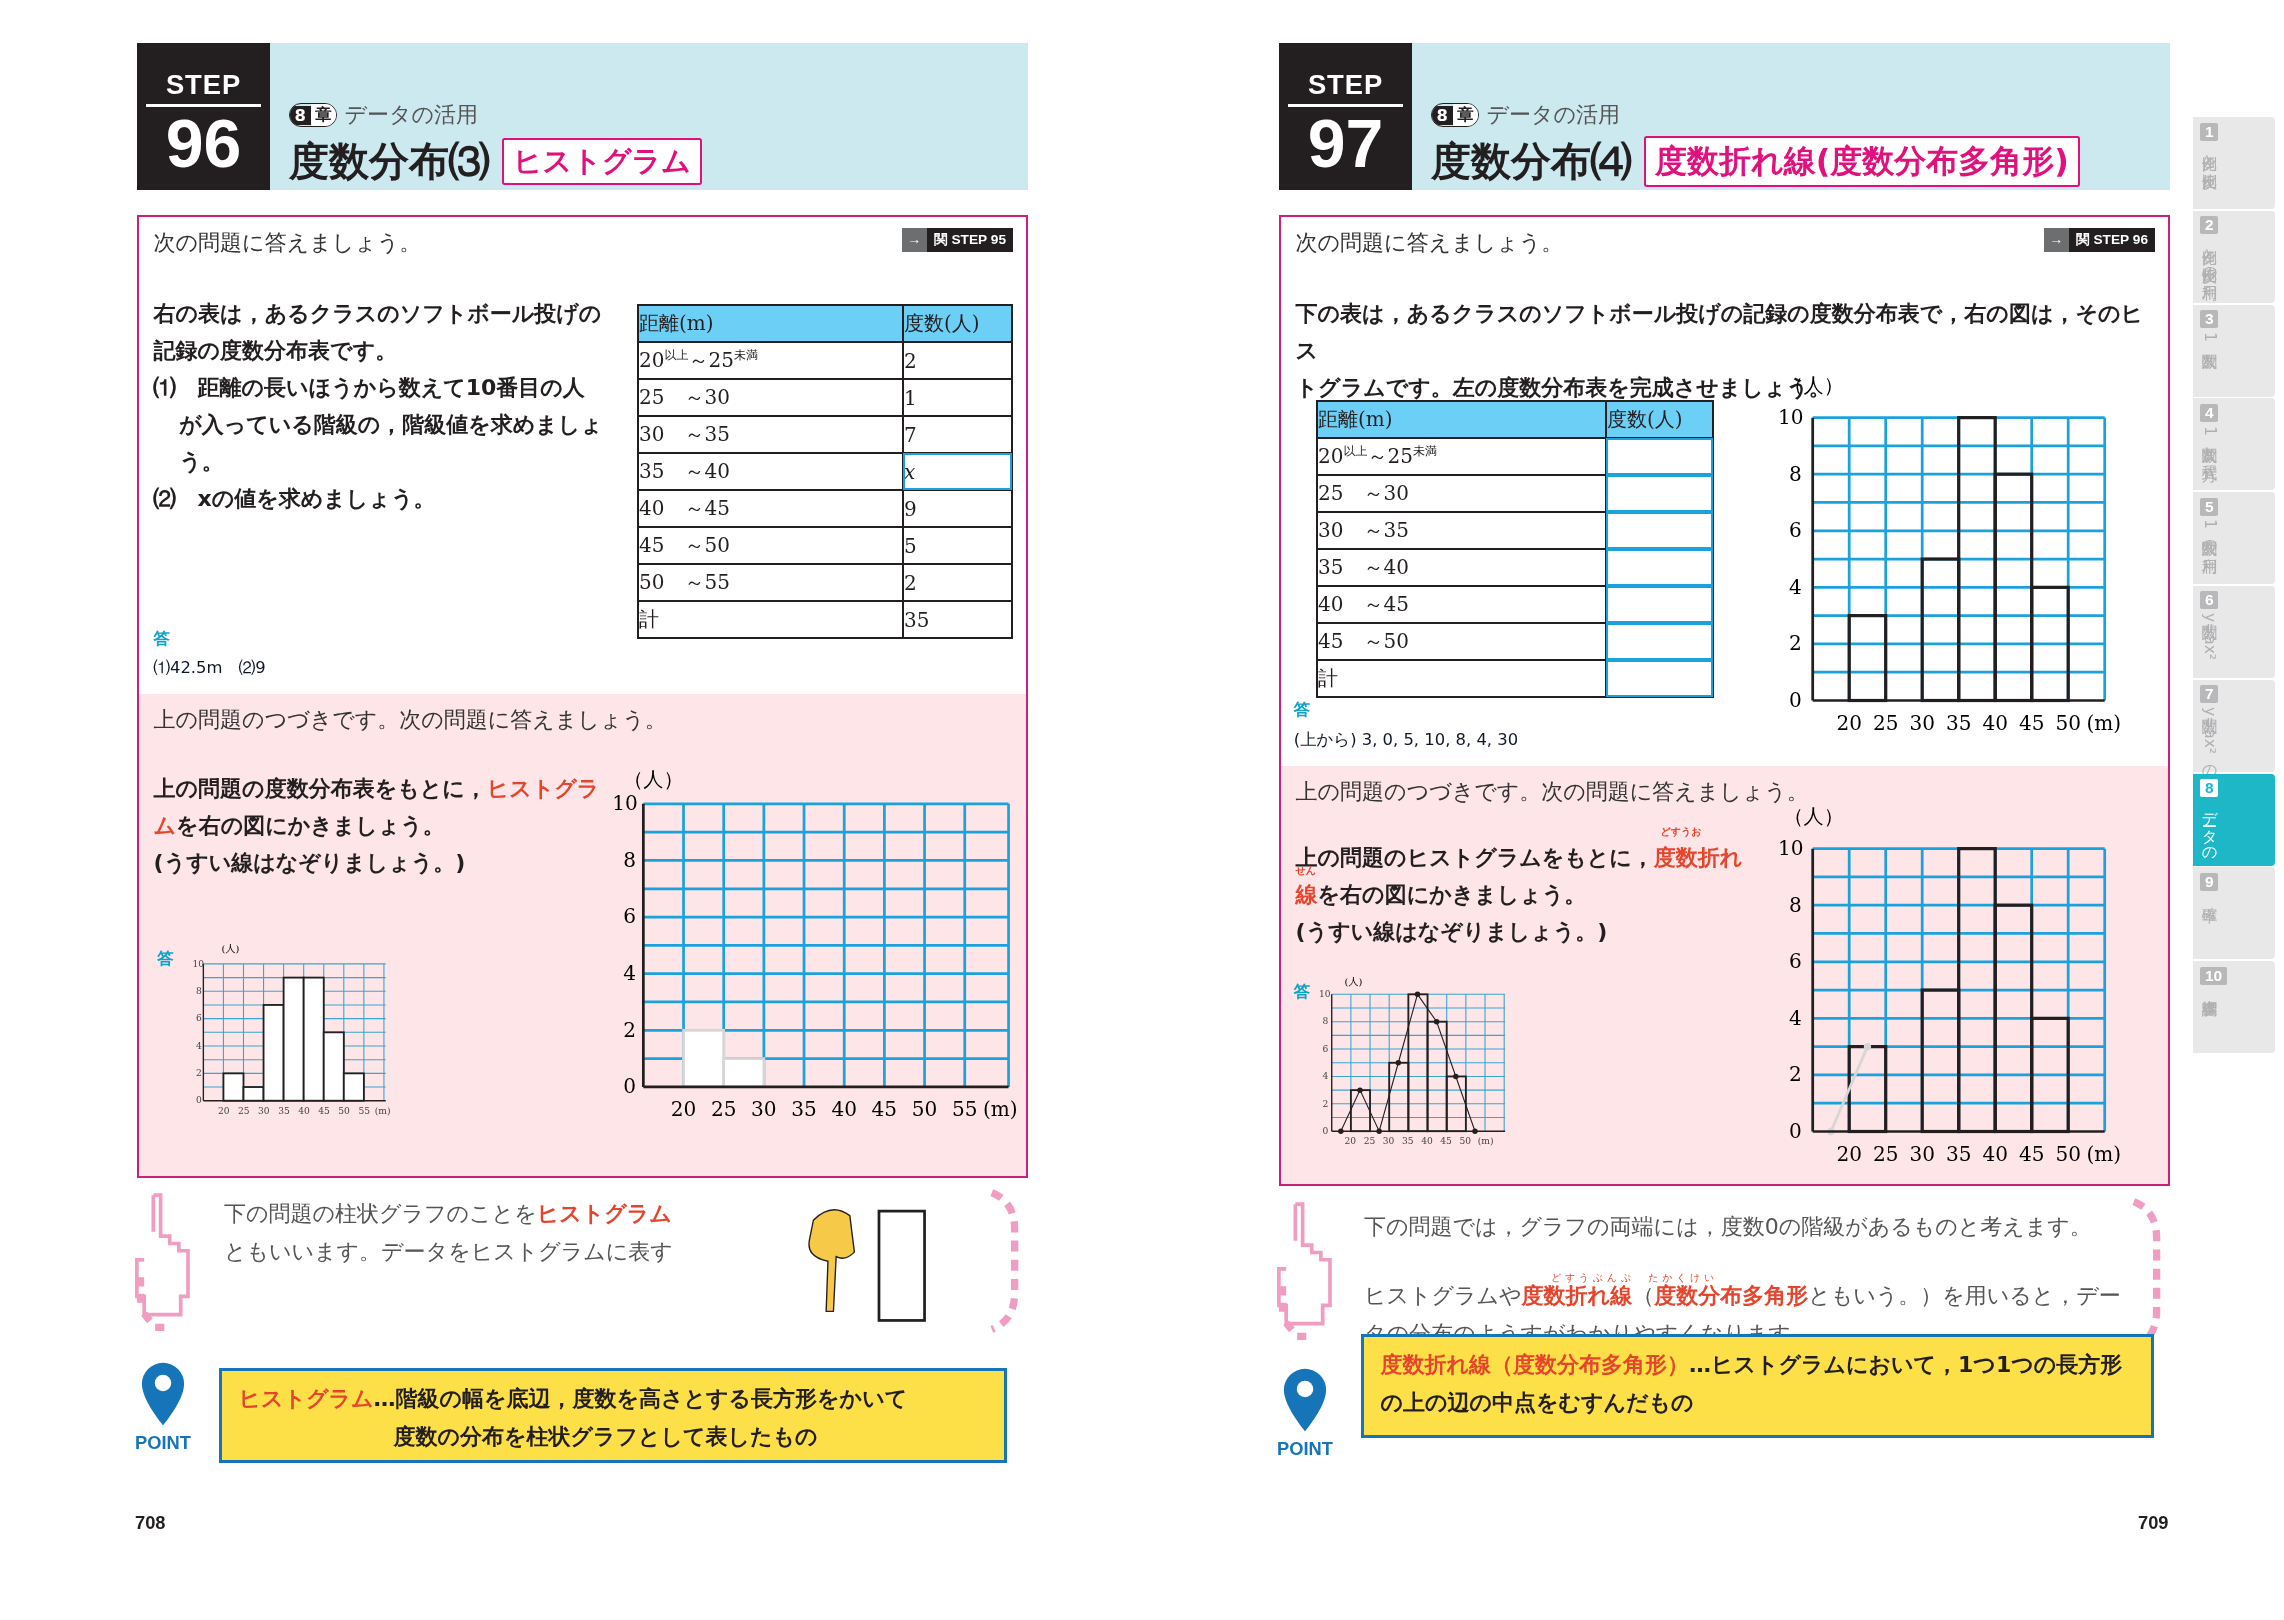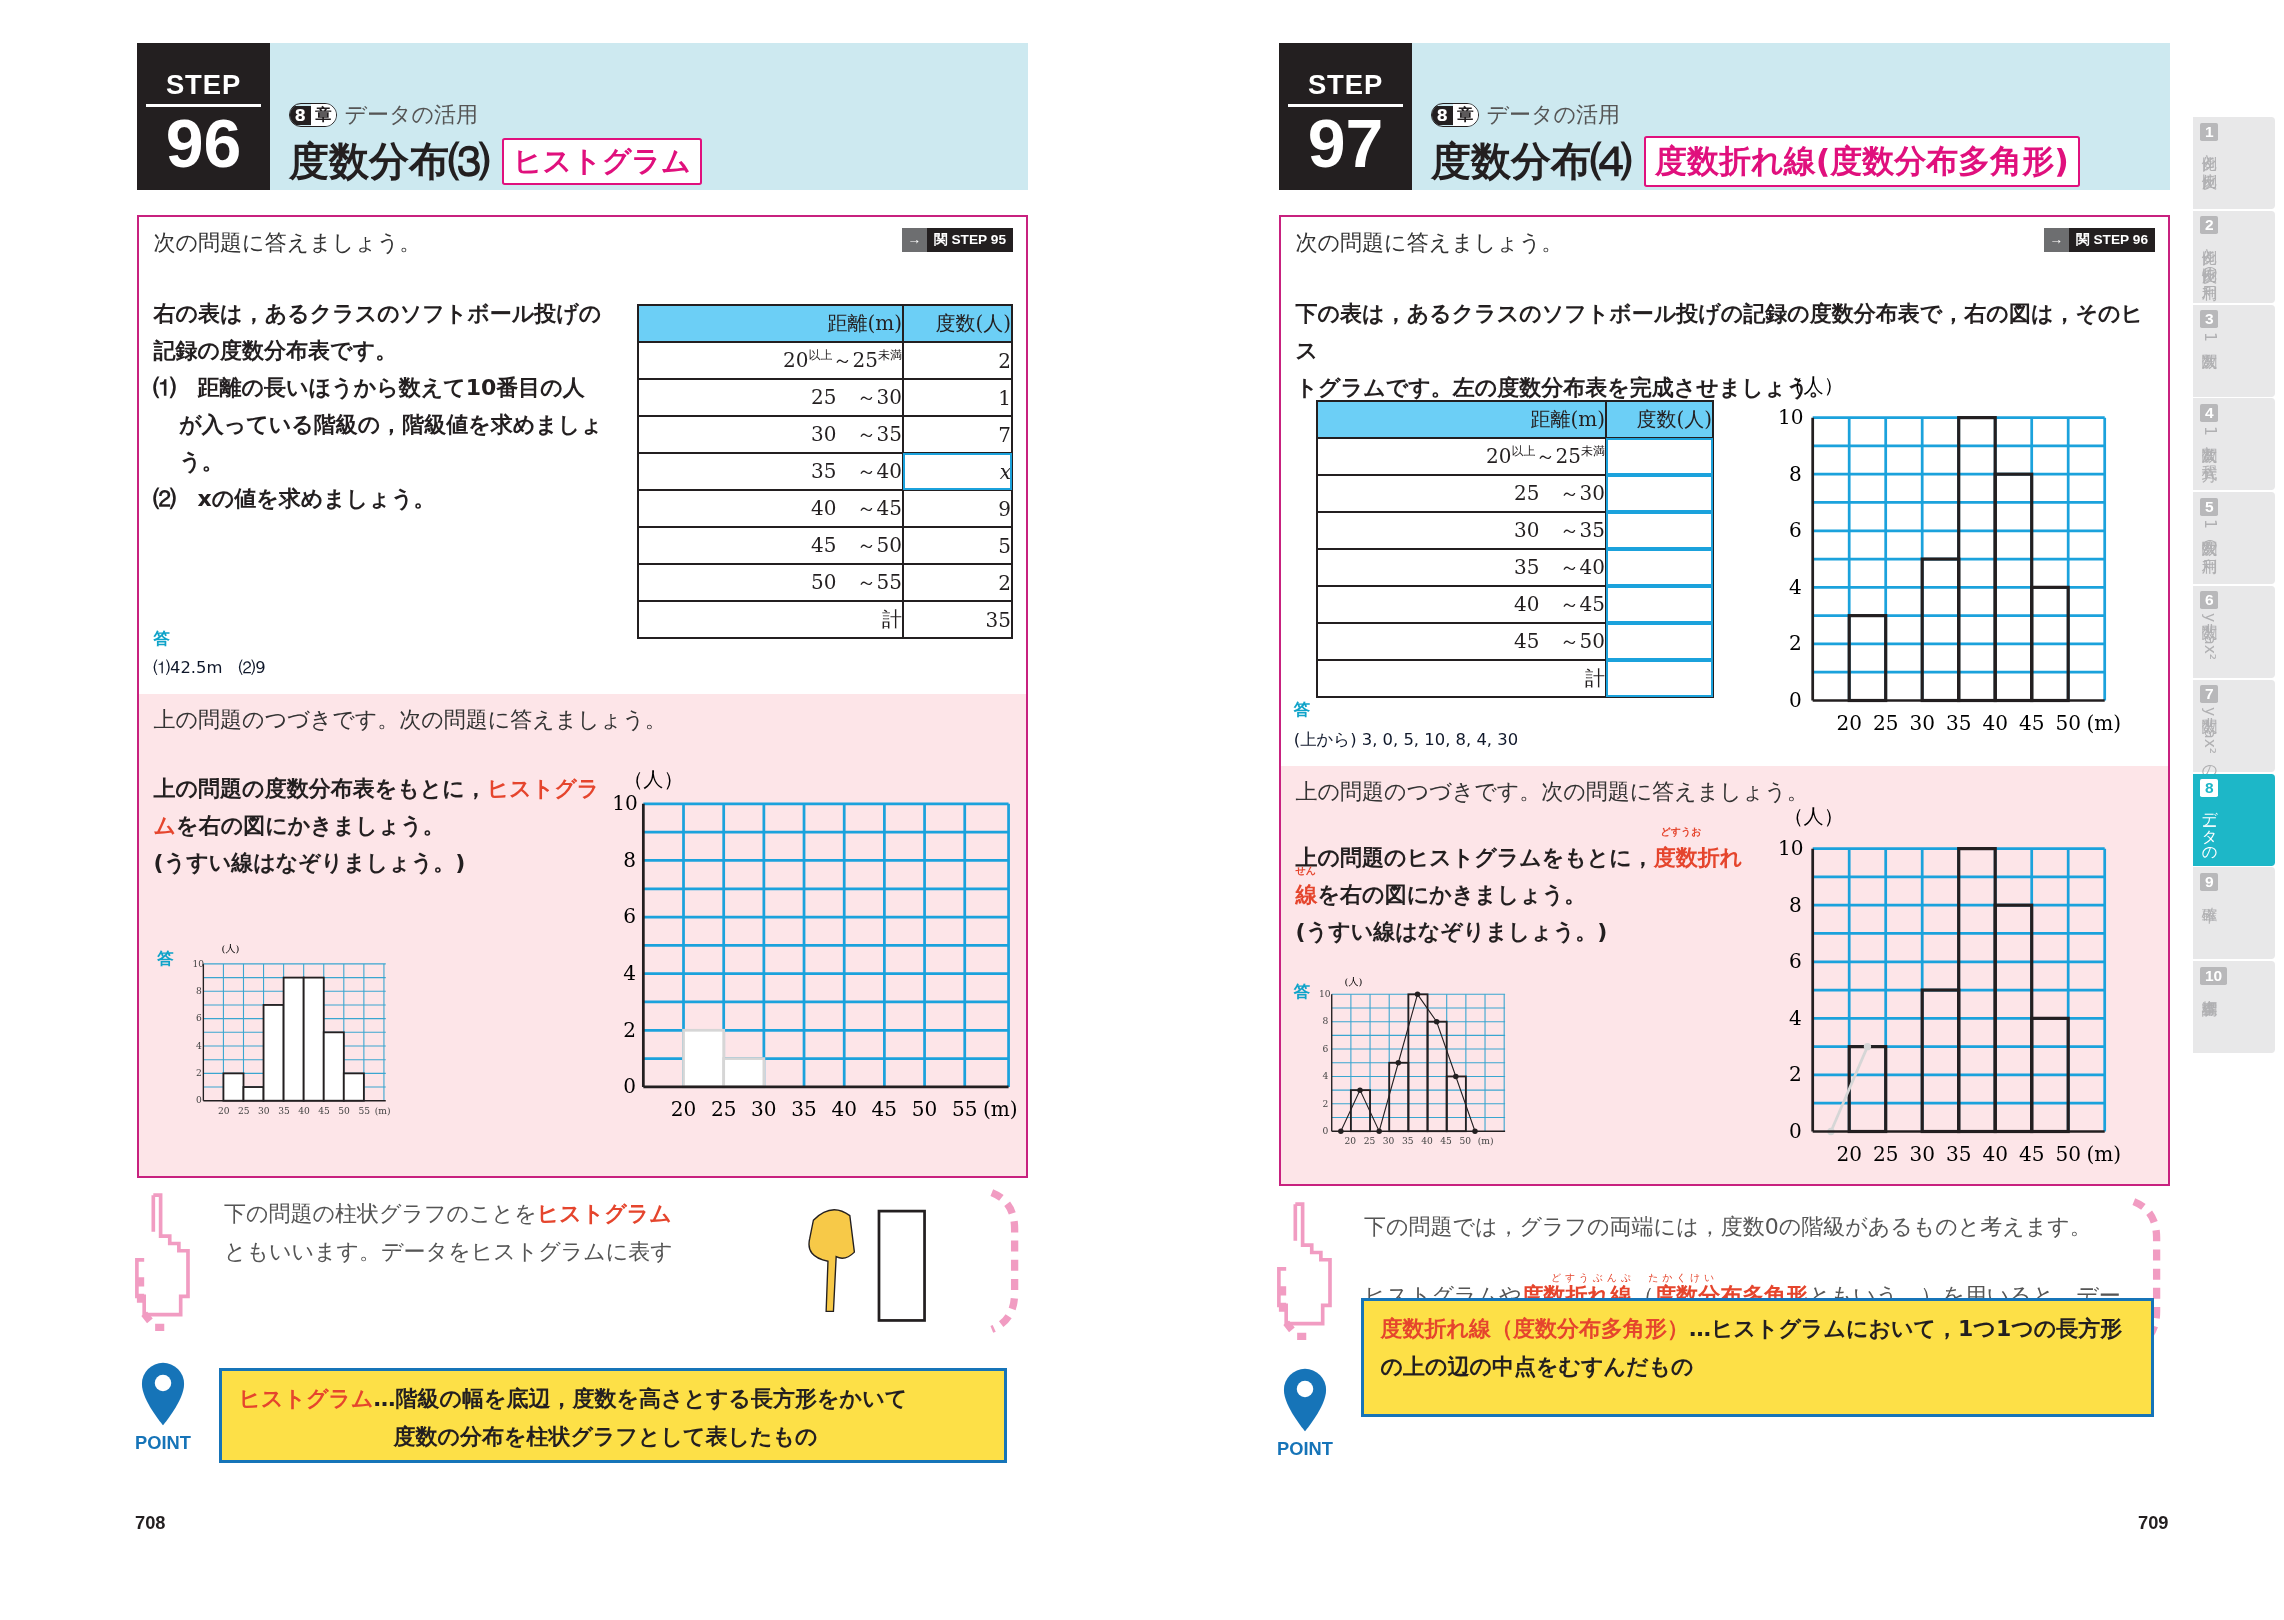--- a/index.html
+++ b/index.html
@@ -25,21 +25,21 @@
   .p2{background:#fde5e8;border-top:none}
   .lead{position:absolute;left:14.6px;top:11px;font-size:22px;color:#333}
   .ref{position:absolute;top:11px;height:24px;display:flex;font-family:"Liberation Sans",sans-serif;font-weight:bold;font-size:13.7px;color:#fff}
   .ref .arr{background:#6d6e70;padding:0 5.5px;line-height:24px}
   .ref .st{background:#231f20;padding:0 7.3px;line-height:24px}
   .qtext{position:absolute;font-size:22px;line-height:37px;font-weight:bold;color:#231f20}
   .red{color:#e5452d}
   .ans-lbl{color:#0fa3c9;font-weight:bold;font-size:16.4px;position:absolute}
   .ans-txt{position:absolute;font-size:16.4px;color:#0f172a}
   table.freq{position:absolute;border-collapse:collapse;font-family:"DejaVu Serif","Liberation Serif",serif;font-size:20px;color:#231f20}
-  table.freq td,table.freq th{border:2.7px solid #231f20;text-align:right;height:37px;font-weight:normal}
+  table.freq td,table.freq th{border:2.7px solid #231f20;text-align:left;height:37px;font-weight:normal}
   table.freq th{background:#6ccff6}
   table.freq sup{font-size:12px;font-family:"DejaVu Sans",sans-serif}
   .bluecell{outline:2.7px solid #1ba2dc;outline-offset:-2.7px}
   
   .tip{position:absolute;font-size:22px;line-height:38px;color:#555}
   .tip b{color:#e5452d}
   .pointbox{position:absolute;border:3.7px solid #1674b8;background:#fde047;font-size:22px;font-weight:bold;line-height:38px;padding:9.1px 16.4px;color:#231f20}
   .pointbox .red{color:#e5452d}
   .pin{position:absolute;text-align:center;color:#1674b8;font-family:"Liberation Sans",sans-serif;font-weight:bold;font-size:18.3px}
   .pgnum{position:absolute;font-family:"Liberation Sans",sans-serif;font-weight:bold;font-size:18.3px;color:#231f20}
@@ -526,21 +526,21 @@
   <div><span>ヒストグラムや</span><b>度数折れ線</b><span>（</span><b>度数分布多角形</b><span>ともいう。）を用いると，デー</span></div>
   <div>タの分布のようすがわかりやすくなります。</div>
 </div>
 <div class="pin" style="left:1277px;top:1367px;width:55px">
   <svg width="46" height="66" viewBox="0 0 50 72">
       <path d="M25 2 a23 23 0 0 1 23 23 c0 18 -23 45 -23 45 s-23 -27 -23 -45 a23 23 0 0 1 23 -23z" fill="#1674b8"></path>
       <circle cx="25" cy="24" r="9" fill="#fff"></circle>
     </svg>
   <div>POINT</div>
 </div>
-<div class="pointbox" style="left:1361px;top:1298px;width:793px;height:119px">
+<div class="pointbox" style="left:1361px;top:1334px;width:793px;height:104px">
   <div><span class="red">度数折れ線（度数分布多角形）</span><span>…ヒストグラムにおいて，1つ1つの長方形</span></div>
   <div>の上の辺の中点をむすんだもの</div>
 </div>
 <div class="pgnum" style="left:2138px;top:1512px">709</div>
 
 <div class="tabs">
   <div class="tab"><span class="tn">1</span><div class="tl">比例と反比例</div></div>
   <div class="tab"><span class="tn">2</span><div class="tl">比例と反比例の利用</div></div>
   <div class="tab"><span class="tn">3</span><div class="tl">1次関数</div></div>
   <div class="tab"><span class="tn">4</span><div class="tl">1次関数と方程式</div></div>

